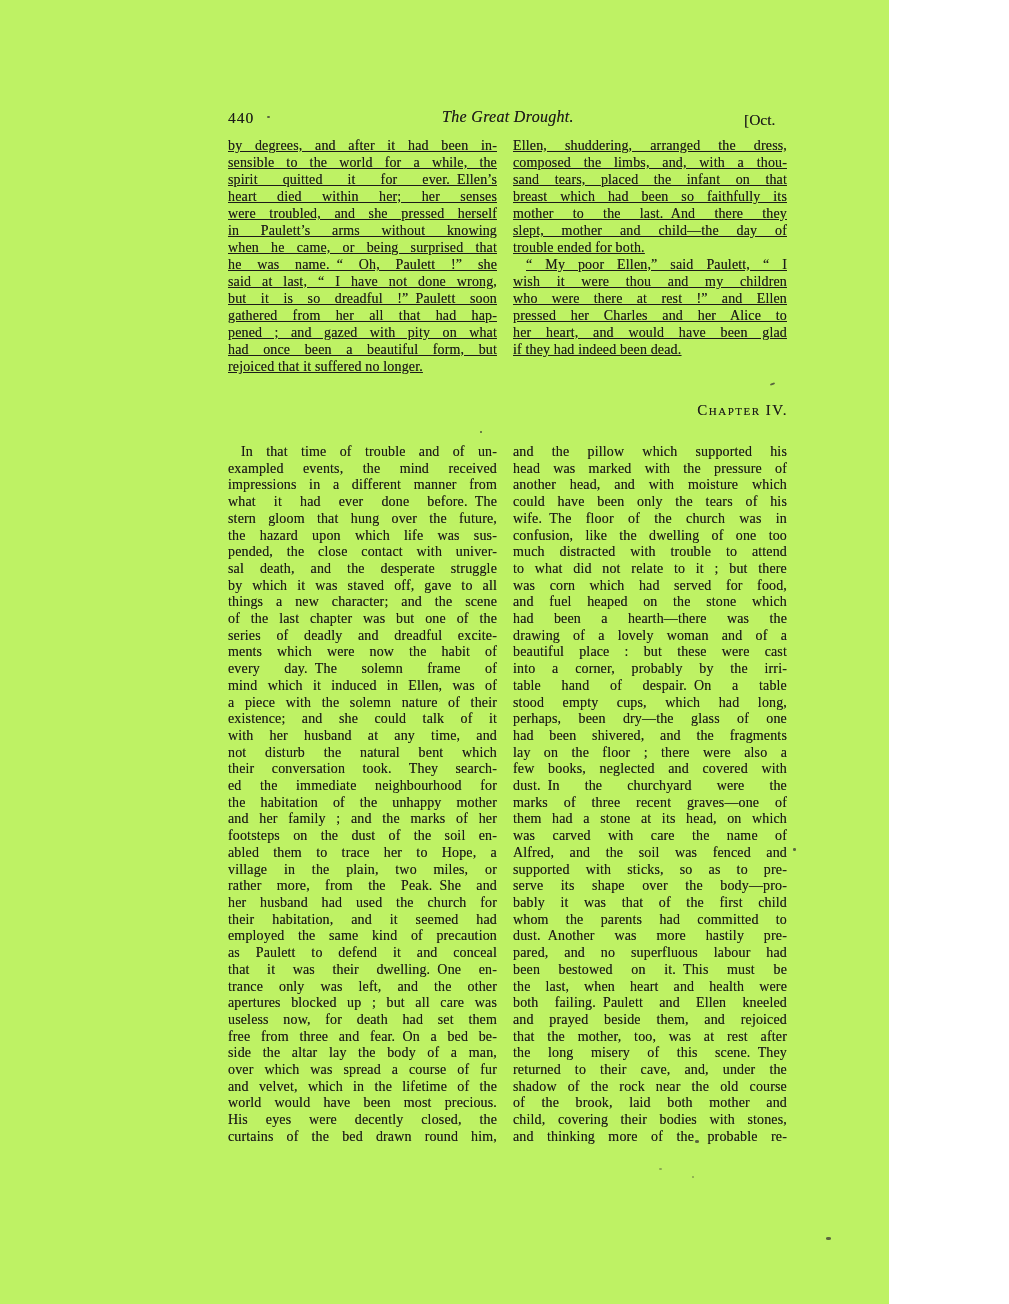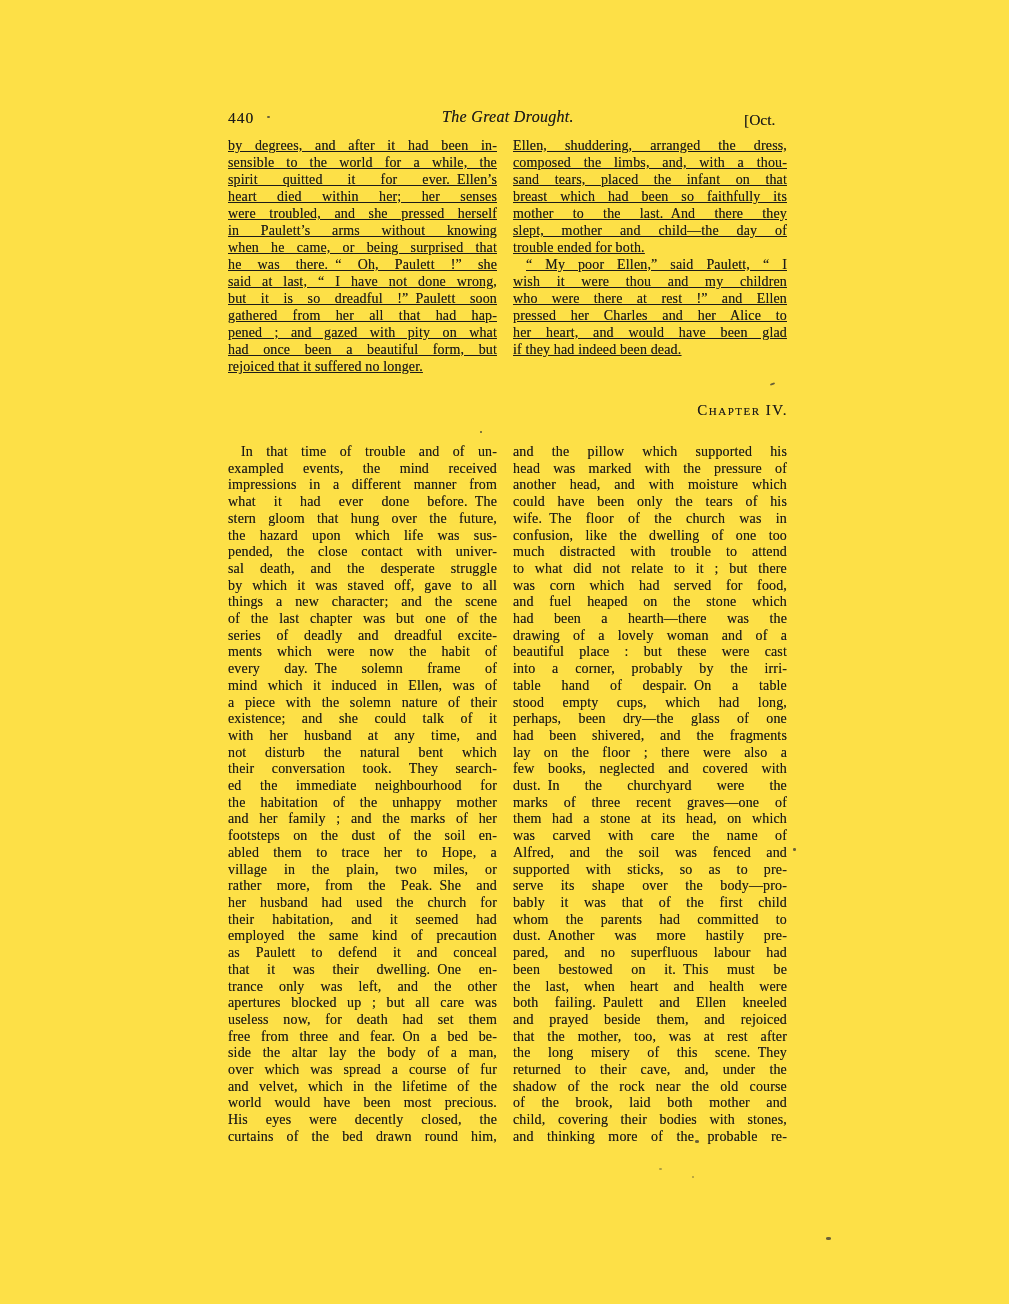--- a/index.html
+++ b/index.html
@@ -1,20 +1,20 @@
 <!DOCTYPE html>
 <html><head>
 <meta charset="utf-8">
 <title>Scanned page</title>
 <style>
   html,body { margin:0; padding:0; background:#ffffff; }
   .page {
     position:relative;
-    width:1009px; height:1304px;
-    background:#fde047;
+    width:889px; height:1304px;
+    background:#bef264;
     color:#1d1b19;
     font-family:"Liberation Serif", serif;
     overflow:hidden;
     text-shadow:0 0 0.4px rgba(20,18,16,0.55);
   }
   .pagenum {
     position:absolute; left:228px; top:109px;
     font-size:15.5px; letter-spacing:1px;
   }
   .running-title {
@@ -60,21 +60,21 @@
   <span class="issue">[Oct.</span>
 
   <div id="s1-left" class="col sec1">
       <div class="line">by degrees, and after it had been in-</div>
       <div class="line">sensible to the world for a while, the</div>
       <div class="line">spirit quitted it for ever. Ellen’s</div>
       <div class="line">heart died within her; her senses</div>
       <div class="line">were troubled, and she pressed herself</div>
       <div class="line">in Paulett’s arms without knowing</div>
       <div class="line">when he came, or being surprised that</div>
-      <div class="line">he was there. “ Oh, Paulett !” she</div>
+      <div class="line">he was name. “ Oh, Paulett !” she</div>
       <div class="line">said at last, “ I have not done wrong,</div>
       <div class="line">but it is so dreadful !” Paulett soon</div>
       <div class="line">gathered from her all that had hap-</div>
       <div class="line">pened ; and gazed with pity on what</div>
       <div class="line">had once been a beautiful form, but</div>
       <div class="line end">rejoiced that it suffered no longer.</div>
     </div>
   <div id="s1-right" class="col sec1">
       <div class="line">Ellen, shuddering, arranged the dress,</div>
       <div class="line">composed the limbs, and, with a thou-</div>

